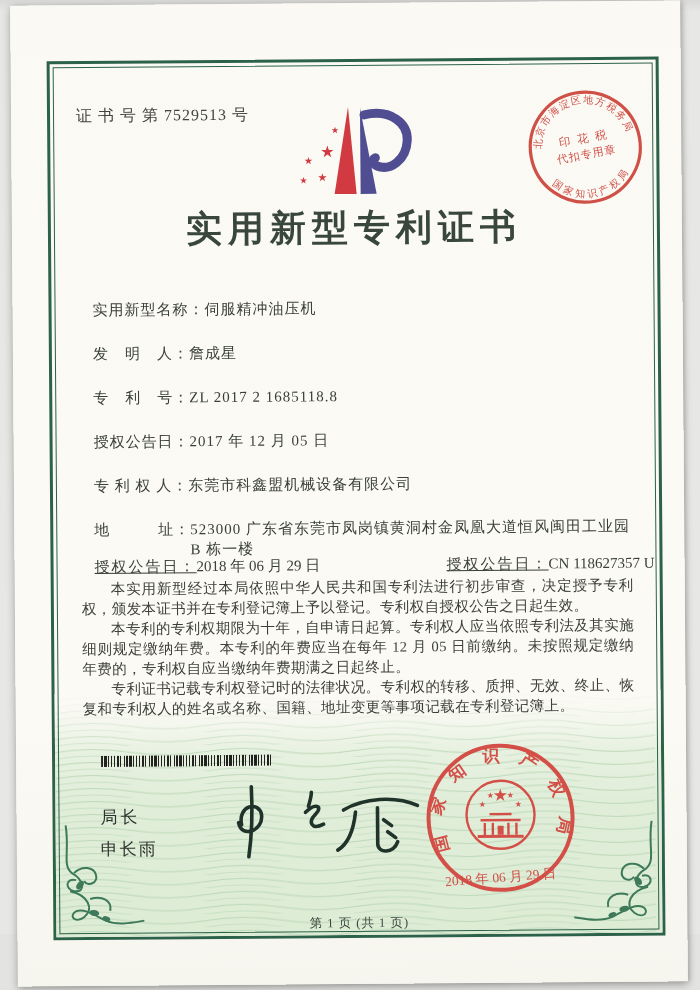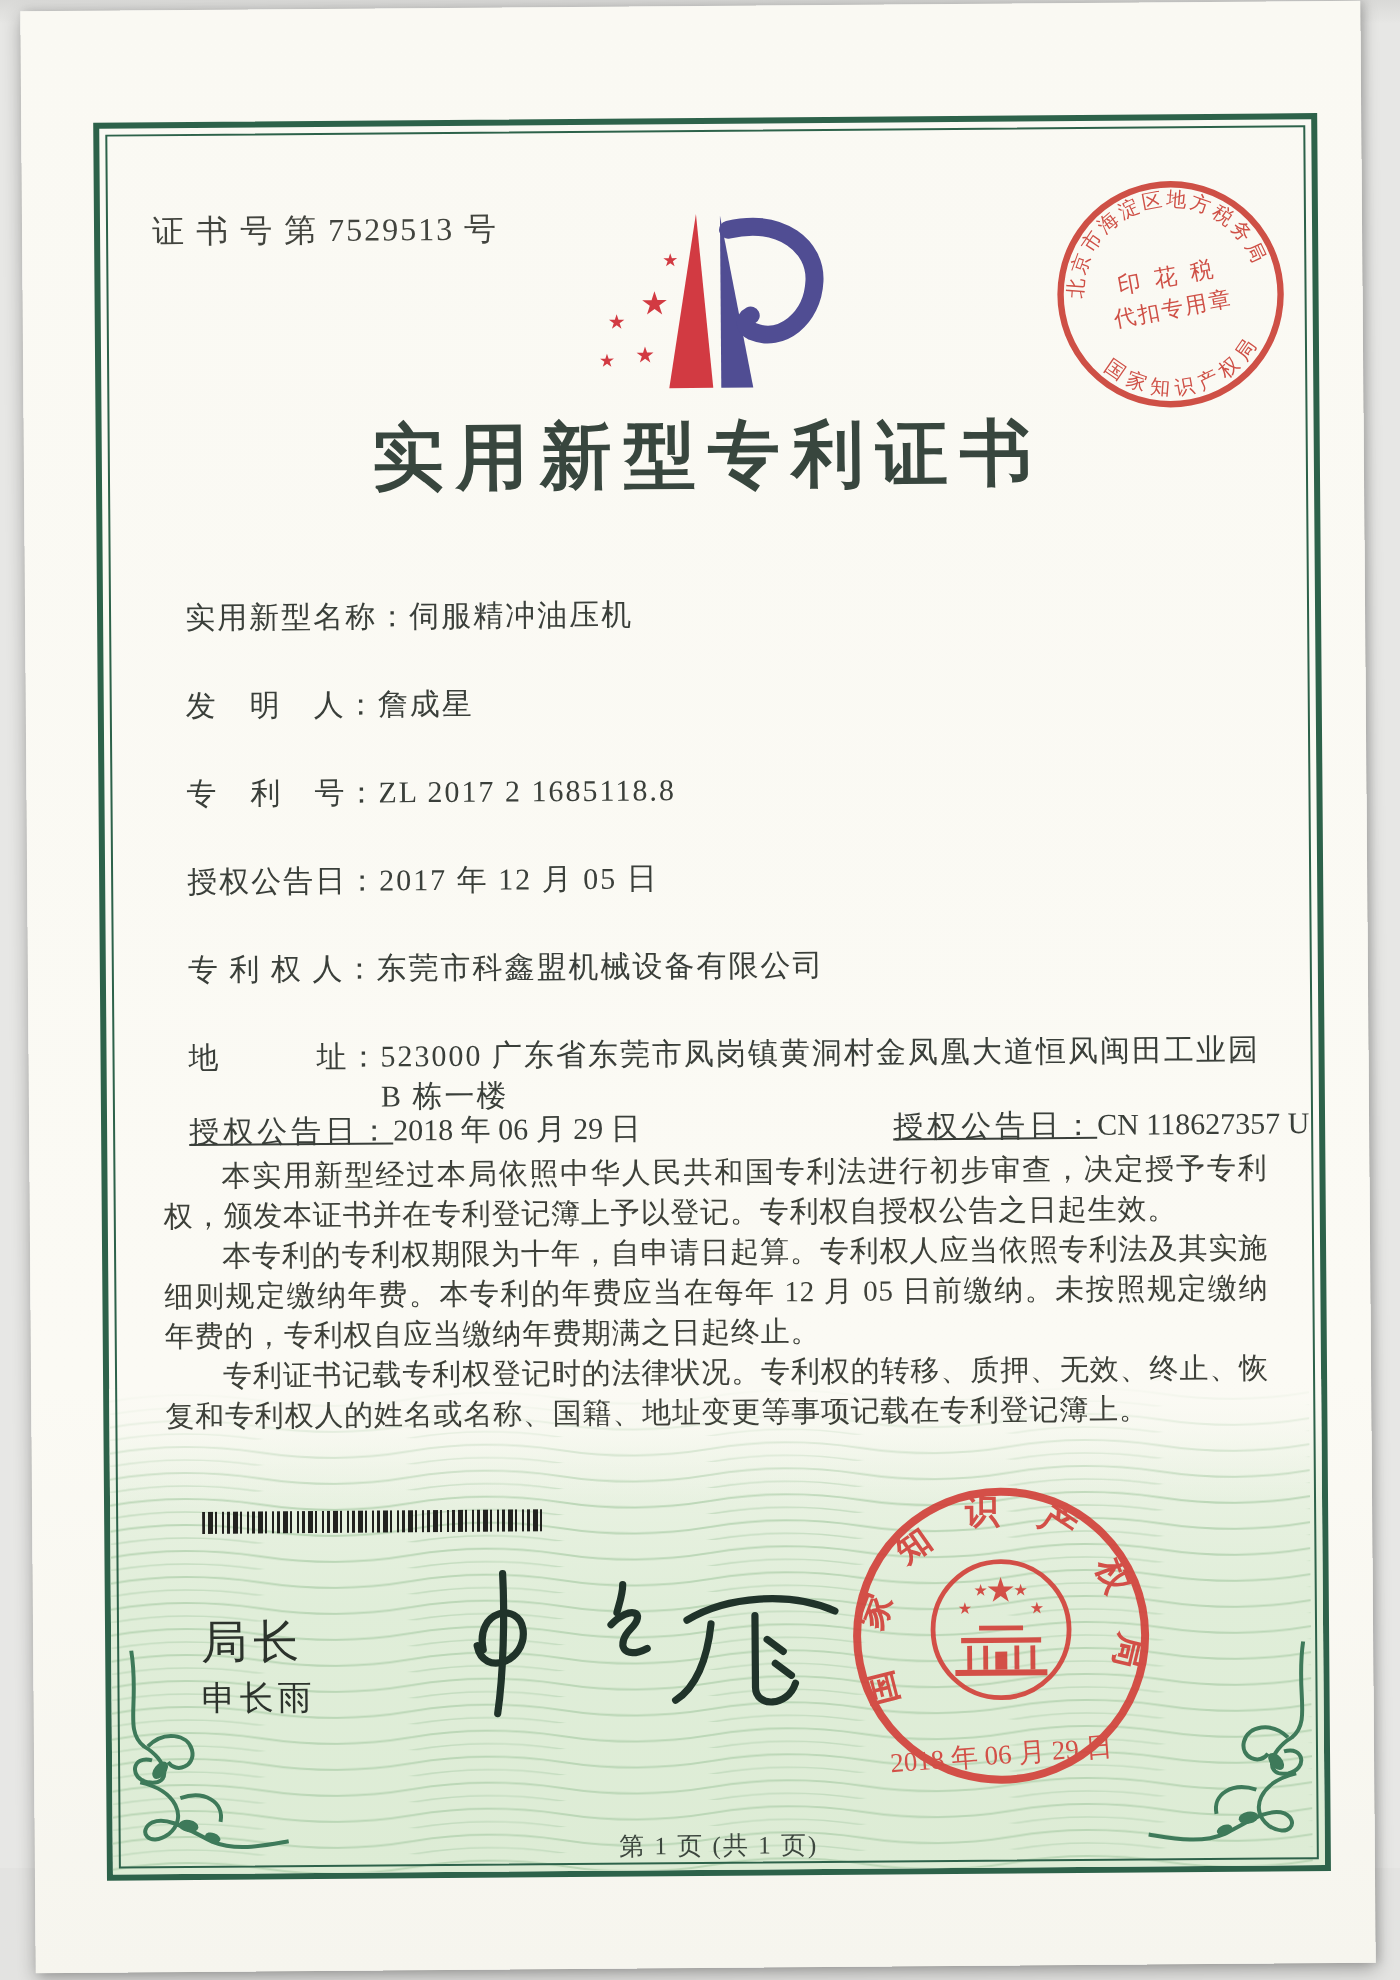--- a/index.html
+++ b/index.html
@@ -59,21 +59,21 @@
 
   .barcode{
     position:absolute;left:46px;top:692px;width:172px;height:11px;z-index:3;
     background:repeating-linear-gradient(90deg,
       #22221f 0 1.5px, transparent 1.5px 3px,
       #22221f 3px 5.5px, transparent 5.5px 6.5px,
       #22221f 6.5px 7.5px, transparent 7.5px 10px,
       #22221f 10px 11px, transparent 11px 12.5px);
   }
 
-  .sig-title{position:absolute;left:45px;top:742px;font-size:23px;letter-spacing:3px;color:#2c332c;
+  .sig-title{position:absolute;left:45px;top:742px;font-size:17px;letter-spacing:3px;color:#2c332c;
     font-family:Liberation Serif, serif;text-align:right;}
   .sig-name{position:absolute;left:45px;top:774px;font-size:17px;letter-spacing:2px;color:#2c332c;
     font-family:"Liberation Sans","DejaVu Sans",sans-serif;}
   .autograph{position:absolute;left:150px;top:718px;}
 
   .seal{position:absolute;left:366px;top:680px;}
 
   .footer{position:absolute;left:0;top:853px;width:100%;text-align:center;
     font-size:12.5px;letter-spacing:1px;color:#3c463e;}
 

